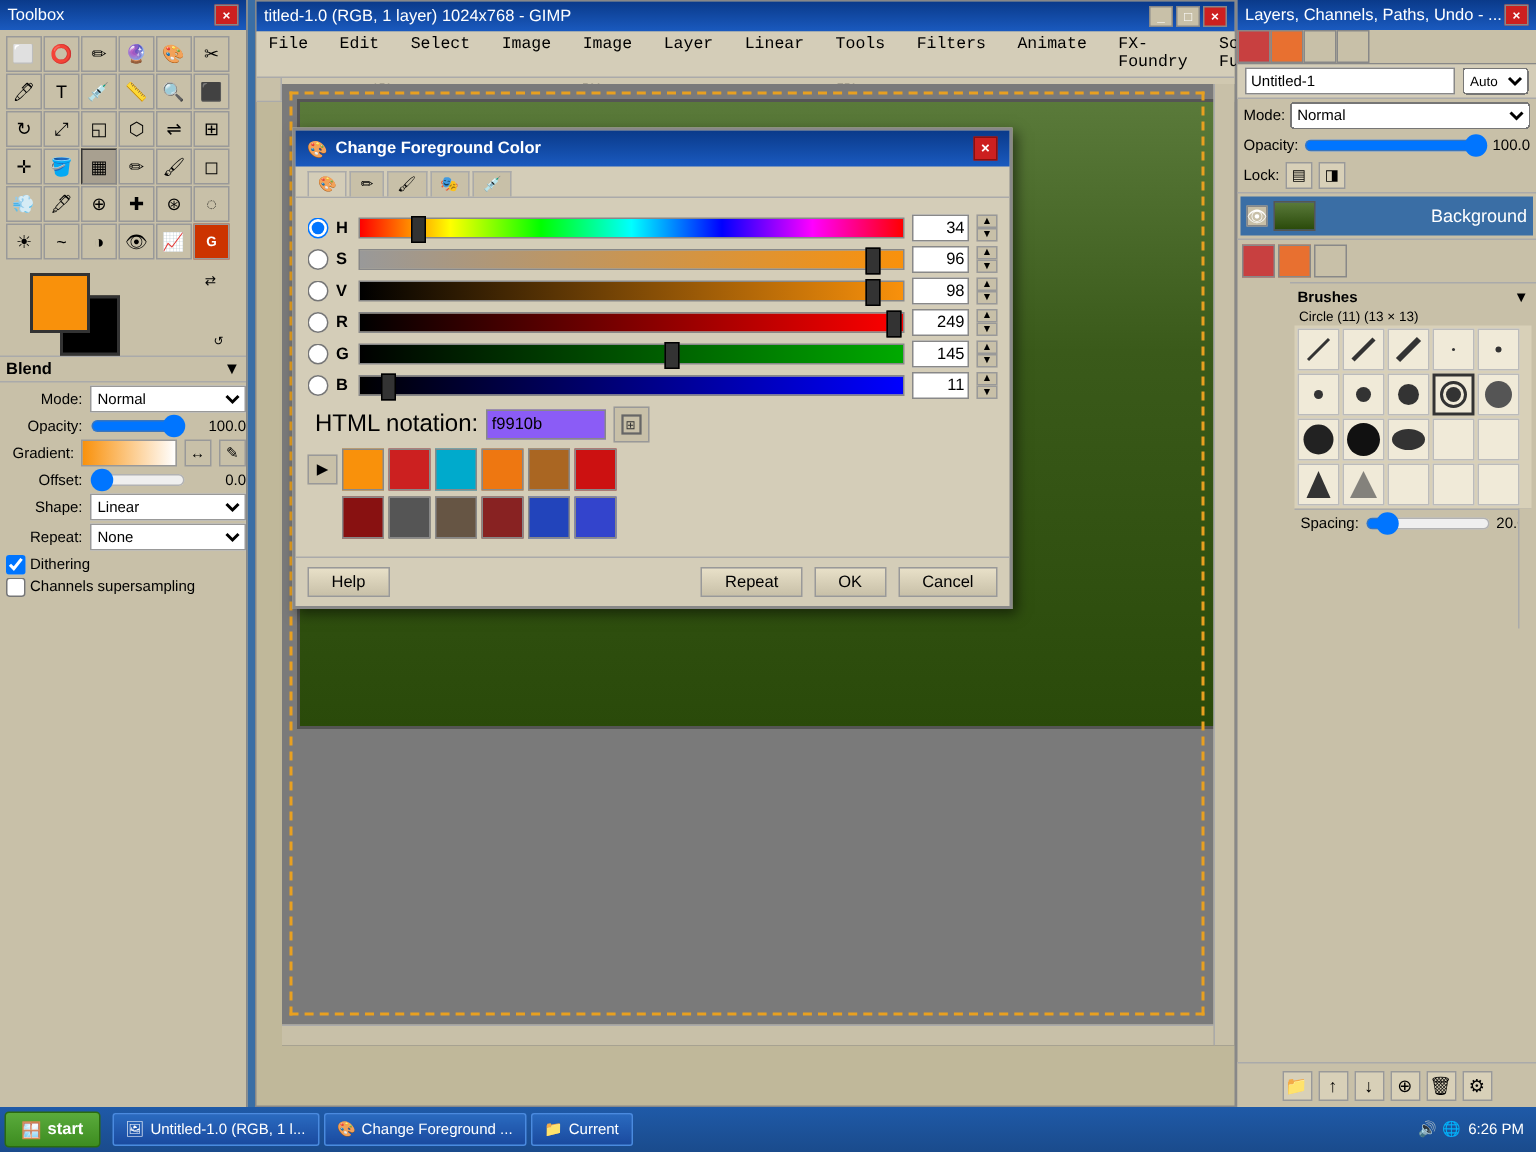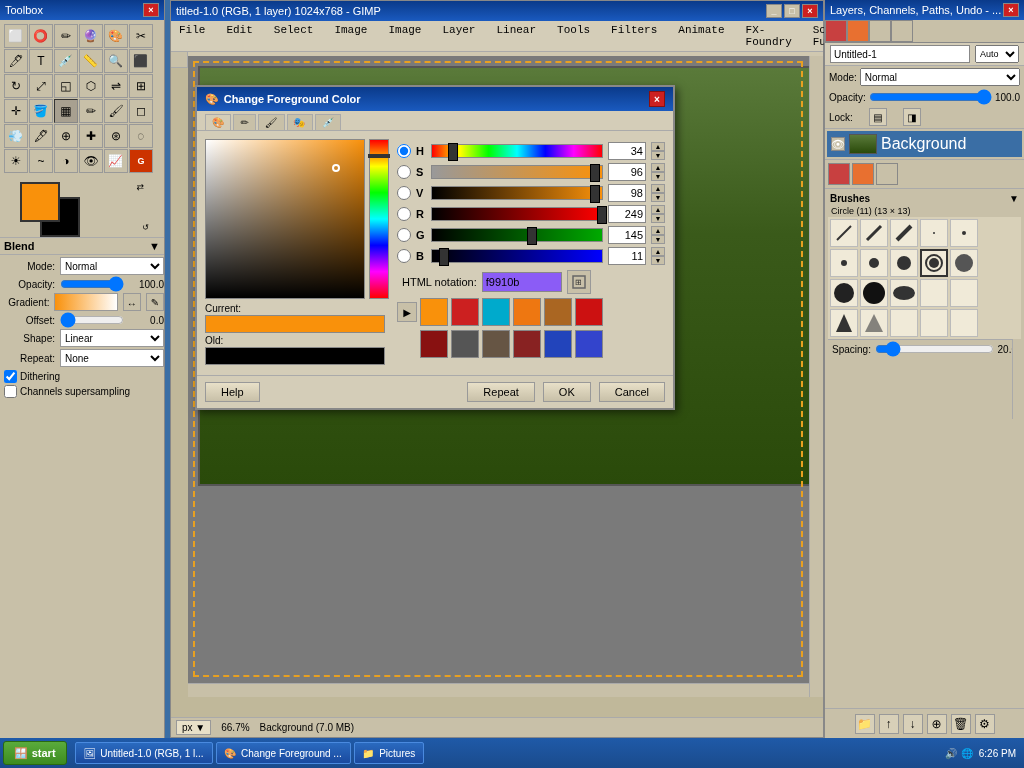--- a/index.html
+++ b/index.html
@@ -42,29 +42,29 @@
     .blend-section { font-size: 11px; font-weight: bold; padding: 2px 4px; border-bottom: 1px solid #aaa; display: flex; align-items: center; justify-content: space-between; }
     .gradient-preview { width: 70px; height: 18px; background: linear-gradient(to right, #f9910b, #fff); border: 1px solid #999; }
 
     
     .layers-panel { position: absolute; top: 0; right: 0; width: 200px; bottom: 30px; background: #c8c0a8; border-left: 1px solid #888; }
     .layers-title { background: linear-gradient(to bottom, #0a3a8a, #1a5abf); color: white; padding: 3px 5px; font-size: 11px; display: flex; align-items: center; justify-content: space-between; }
     .layers-header { background: #d4cdb8; padding: 2px 5px; display: flex; align-items: center; gap: 5px; border-bottom: 1px solid #aaa; font-size: 10px; }
     .layers-tabs { display: flex; background: #c8c0a8; border-bottom: 1px solid #888; }
     .mode-row { display: flex; align-items: center; gap: 3px; padding: 2px 4px; font-size: 10px; }
     .opacity-row { display: flex; align-items: center; gap: 3px; padding: 2px 4px; font-size: 10px; }
-    .lock-row { display: flex; align-items: center; gap: 16px; padding: 2px 4px; font-size: 10px; }
+    .lock-row { display: flex; align-items: center; gap: 4px; padding: 2px 4px; font-size: 10px; }
     .lock-icon { width: 18px; height: 18px; background: #d8d0b8; border: 1px solid #999; display: flex; align-items: center; justify-content: center; font-size: 10px; cursor: pointer; }
     .layer-row { display: flex; align-items: center; gap: 4px; padding: 3px 4px; background: #3a6ea5; color: white; }
     .layer-eye { width: 14px; height: 14px; background: #c8c0a8; border: 1px solid #888; display: flex; align-items: center; justify-content: center; cursor: pointer; }
     .layer-thumb { width: 28px; height: 20px; background: #7a7a7a; border: 1px solid #555; }
-    .layer-name { flex: 1; font-size: 16px; }
+    .layer-name { flex: 1; font-size: 12px; text-align: right; }
     .layers-bottom-bar { position: absolute; bottom: 0; left: 0; right: 0; height: 30px; background: #c8c0a8; border-top: 1px solid #aaa; display: flex; align-items: center; justify-content: center; gap: 4px; }
     .layers-bottom-btn { width: 20px; height: 20px; background: #d8d0b8; border: 1px solid #999; display: flex; align-items: center; justify-content: center; cursor: pointer; font-size: 12px; }
-    .brushes-section { border-top: 1px solid #aaa; padding: 3px; }
+    .brushes-section { border-top: 1px solid #aaa; padding: 3px; margin-left: 35px; }
     .brushes-header { font-size: 10px; font-weight: bold; padding: 1px 2px; display: flex; align-items: center; justify-content: space-between; }
     .brushes-label { font-size: 9px; padding: 1px 3px; }
     .layers-color-tabs { display: flex; }
     .lct { width: 22px; height: 22px; border: 1px solid #888; cursor: pointer; display: flex; align-items: center; justify-content: center; }
 
     
     .modal-overlay { position: absolute; top: 0; left: 0; right: 0; bottom: 0; z-index: 50; }
     .color-dialog { position: absolute; top: 85px; left: 195px; width: 480px; background: #d4cdb8; border: 2px solid #888; box-shadow: 3px 3px 8px rgba(0,0,0,0.5); z-index: 60; }
     .dialog-titlebar { background: linear-gradient(to bottom, #0a3a8a, #1a5abf); color: white; padding: 4px 8px; display: flex; align-items: center; justify-content: space-between; font-size: 11px; font-weight: bold; }
     .dialog-close { width: 16px; height: 16px; background: #cc2020; color: white; border: 1px solid #881010; display: flex; align-items: center; justify-content: center; cursor: pointer; font-size: 10px; font-weight: bold; }
@@ -94,21 +94,21 @@
     .slider-input { width: 38px; height: 18px; border: 1px solid #888; background: white; text-align: right; padding-right: 2px; font-size: 11px; }
     .slider-arrow { display: flex; flex-direction: column; width: 14px; }
     .slider-arrow-btn { width: 14px; height: 9px; background: #c8c0a8; border: 1px solid #999; display: flex; align-items: center; justify-content: center; font-size: 7px; cursor: pointer; }
 
     
     .slider-h { background: linear-gradient(to right, #ff0000, #ffff00, #00ff00, #00ffff, #0000ff, #ff00ff, #ff0000); }
     .slider-s { background: linear-gradient(to right, #999, #f9910b); }
     .slider-v { background: linear-gradient(to right, #000, #f9910b); }
 
     .html-row { display: flex; align-items: center; gap: 5px; margin-top: 5px; padding-left: 5px; }
-    .html-label { font-size: 11px; }
+    .html-label { font-size: 16px; }
     .html-input { width: 80px; height: 20px; border: 1px solid #888; background: #8b5cf6; padding: 1px 3px; font-size: 11px; }
     .html-go-btn { width: 24px; height: 24px; background: #c8c0a8; border: 1px solid #999; display: flex; align-items: center; justify-content: center; cursor: pointer; }
 
     .color-swatches-row { display: flex; gap: 3px; margin: 4px 0; align-items: center; }
     .arrow-btn { width: 20px; height: 20px; background: #c8c0a8; border: 1px solid #999; display: flex; align-items: center; justify-content: center; cursor: pointer; font-size: 10px; }
     .swatch { width: 28px; height: 28px; border: 1px solid #888; cursor: pointer; }
     .co-label { font-size: 10px; margin-bottom: 1px; }
     .co-bar { height: 18px; width: 180px; border: 1px solid #888; margin-bottom: 2px; }
 
     .dialog-buttons { display: flex; justify-content: space-between; padding: 6px 8px; border-top: 1px solid #aaa; }
@@ -281,28 +281,20 @@
 
   <div class="gimp-canvas-area">
 
     <div style="position:absolute;top:10px;left:10px;width:620px;height:420px;background: linear-gradient(to bottom, #5a7a3a 0%, #3a5a1a 40%, #2a4a0a 100%);border:2px solid #555;"></div>
     <div class="scrollbar-v"></div>
     <div class="scrollbar-h"></div>
 
     <div style="position:absolute;top:5px;left:5px;right:20px;bottom:20px;border:2px dashed #e8a020;pointer-events:none;"></div>
   </div>
 
-  <div class="statusbar">
-    <div class="statusbar-unit">
-      <span>px</span>
-      <span>▼</span>
-    </div>
-    <span>66.7%</span>
-    <span>Background (7.0 MB)</span>
-  </div>
 </div>
 
 <div class="layers-panel">
   <div class="layers-title">
     <span>Layers, Channels, Paths, Undo - ...</span>
     <div class="win-controls">
       <div class="win-btn close">×</div>
     </div>
   </div>
 
@@ -483,42 +475,20 @@
     <div class="dialog-tabs">
       <div class="dialog-tab active">🎨</div>
       <div class="dialog-tab">✏</div>
       <div class="dialog-tab">🖌</div>
       <div class="dialog-tab">🎭</div>
       <div class="dialog-tab">💉</div>
     </div>
 
     <div class="dialog-body">
 
-      <div class="color-picker-left">
-        <div style="display:flex;gap:4px;">
-
-          <div class="color-square">
-            <div class="cs-base" style="background:#f9910b;"></div>
-            <div class="cs-white"></div>
-            <div class="cs-black"></div>
-            <div class="cs-cursor" style="top:18%;left:82%;"></div>
-          </div>
-
-          <div class="hue-strip">
-            <div class="hue-cursor" style="top:9%;"></div>
-          </div>
-        </div>
-
-        <div>
-          <div class="co-label">Current:</div>
-          <div class="co-bar" style="background:#f9910b;"></div>
-          <div class="co-label">Old:</div>
-          <div class="co-bar" style="background:#000000;"></div>
-        </div>
-      </div>
 
       <div class="color-sliders">
 
         <div class="slider-row">
           <input type="radio" name="colormode" class="slider-radio" checked="" style="">
           <span class="slider-label">H</span>
           <div class="slider-bar slider-h">
             <div class="slider-thumb" style="left:9.4%;"></div>
           </div>
           <input class="slider-input" type="text" value="34" style="">
@@ -647,21 +617,21 @@
     <div class="taskbar-item">
       <span>🖼</span>
       <span>Untitled-1.0 (RGB, 1 l...</span>
     </div>
     <div class="taskbar-item">
       <span>🎨</span>
       <span>Change Foreground ...</span>
     </div>
     <div class="taskbar-item">
       <span>📁</span>
-      <span>Pictures</span>
+      <span>Current</span>
     </div>
   </div>
   <div class="taskbar-right">
     <div class="taskbar-icons">
       <span>🔊</span>
       <span>🌐</span>
     </div>
     <span>6:26 PM</span>
   </div>
 </div>

